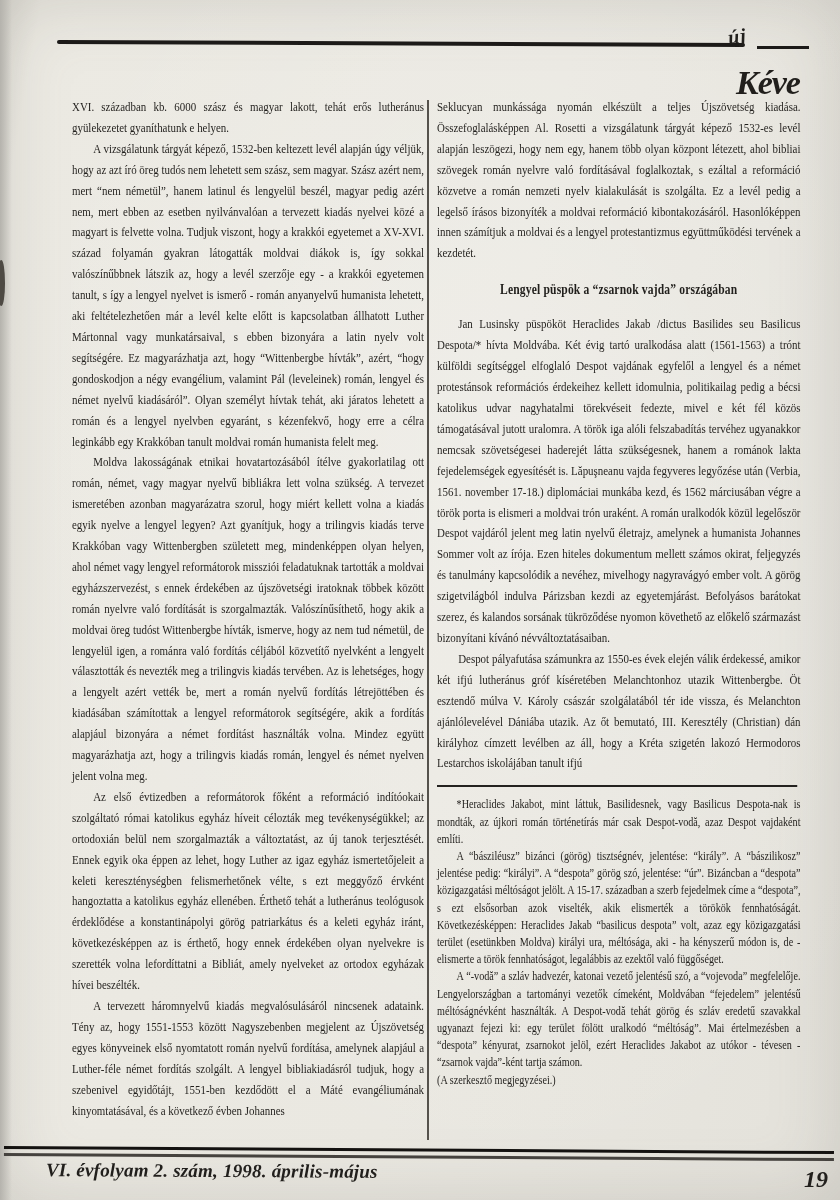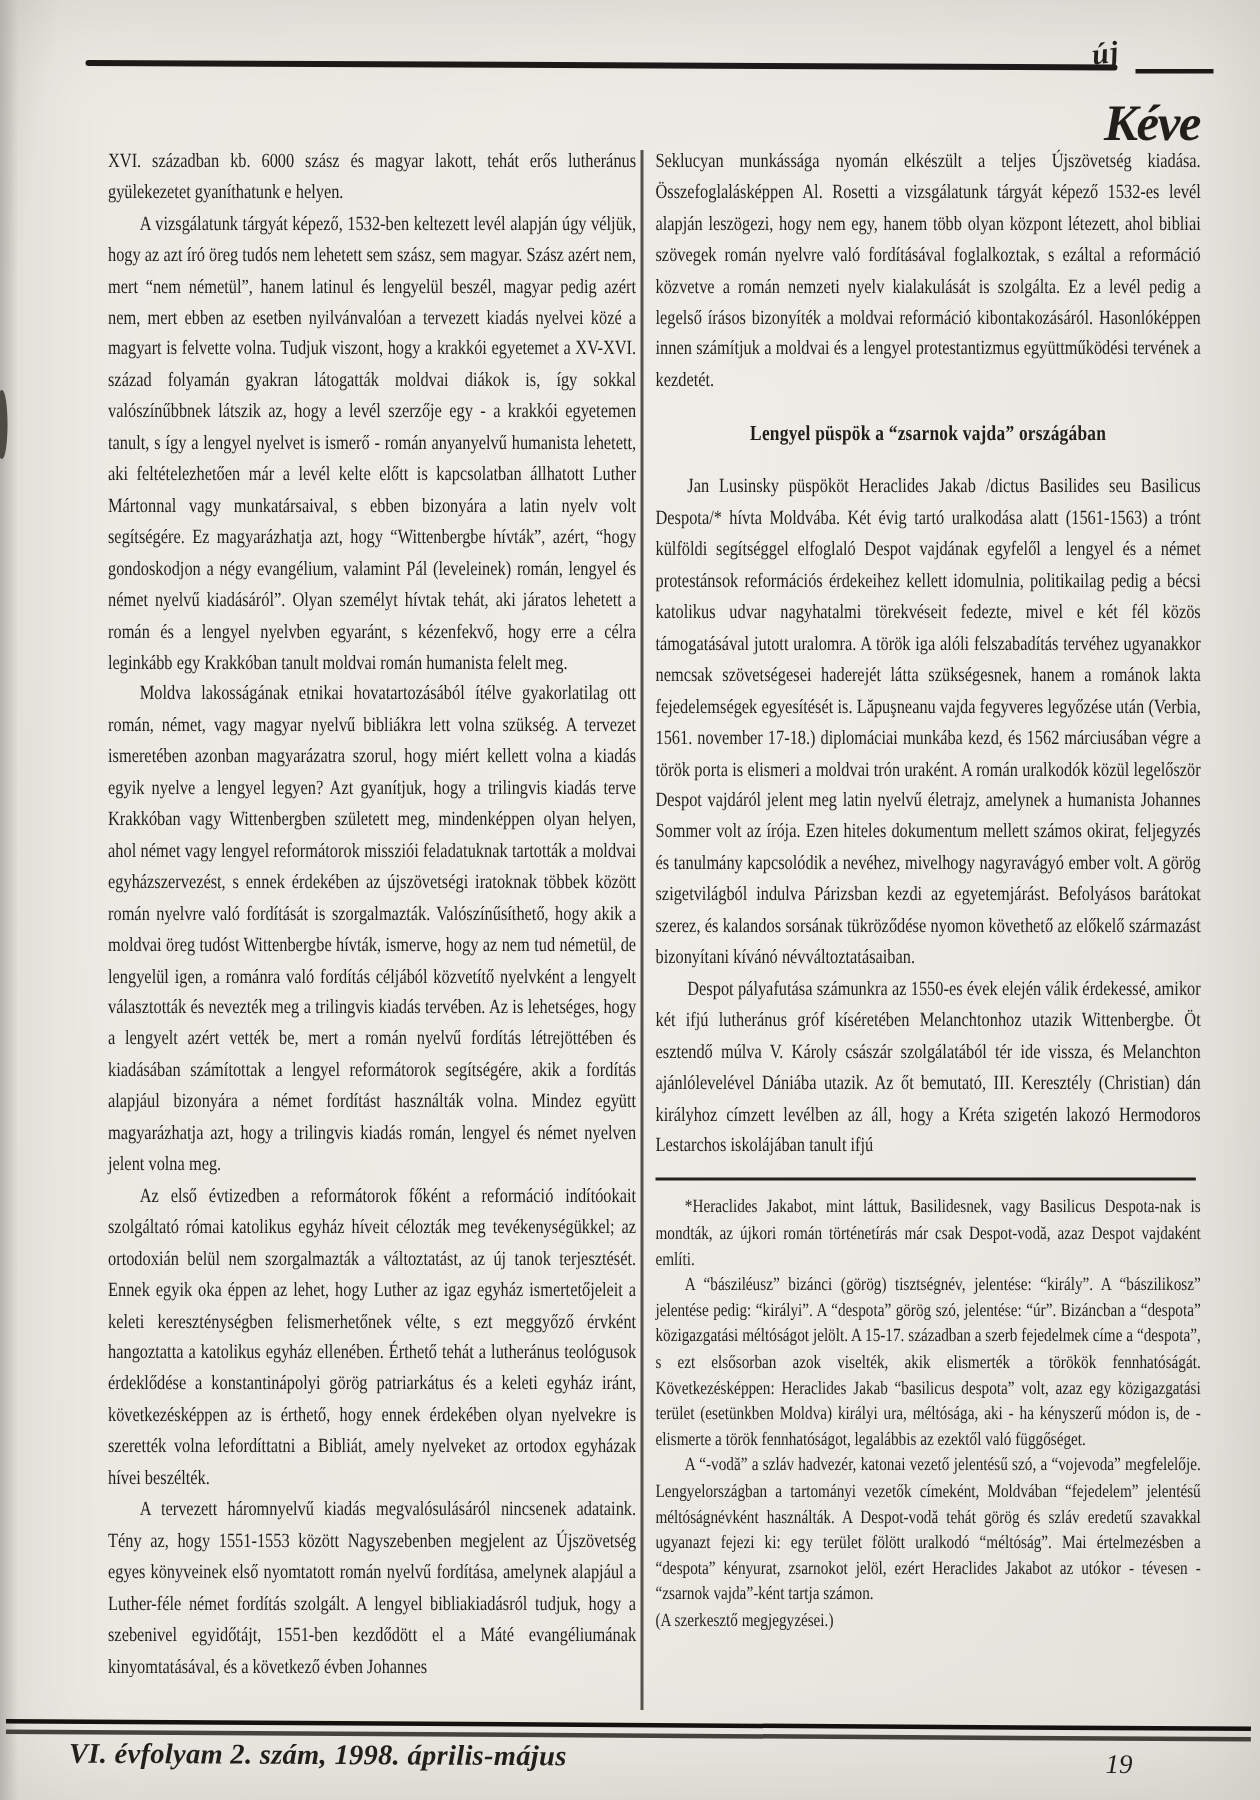--- a/index.html
+++ b/index.html
@@ -39,21 +39,21 @@
   .fn-rule{width:99%;height:2px;background:#24221f;margin:11px 0 9px 0;}
   .footnote{font-size:0.93em;line-height:1.38;}
   .footnote p{text-indent:24px;margin:0;}
   .footnote p.noindent{text-indent:0;}
   
   .footer-rule{position:absolute;left:4px;top:1146px;width:830px;height:4px;
     border-top:3px solid #141210;border-bottom:3px solid #45423e;
     transform:rotate(0.35deg);transform-origin:0 0;}
   .footer-issue{position:absolute;left:46px;top:1160px;font-size:19px;font-weight:bold;
     font-style:italic;letter-spacing:.2px;transform:rotate(0.3deg);}
-  .footer-page{position:absolute;left:737px;top:1166px;font-size:18px;font-weight:normal;
+  .footer-page{position:absolute;left:804px;top:1166px;font-size:24px;font-weight:bold;
     font-style:italic;}
 </style>
 </head>
 <body>
 
 <div class="page">
 
   <div class="edge-left"></div>
   <div class="scan-mark"></div>
 

